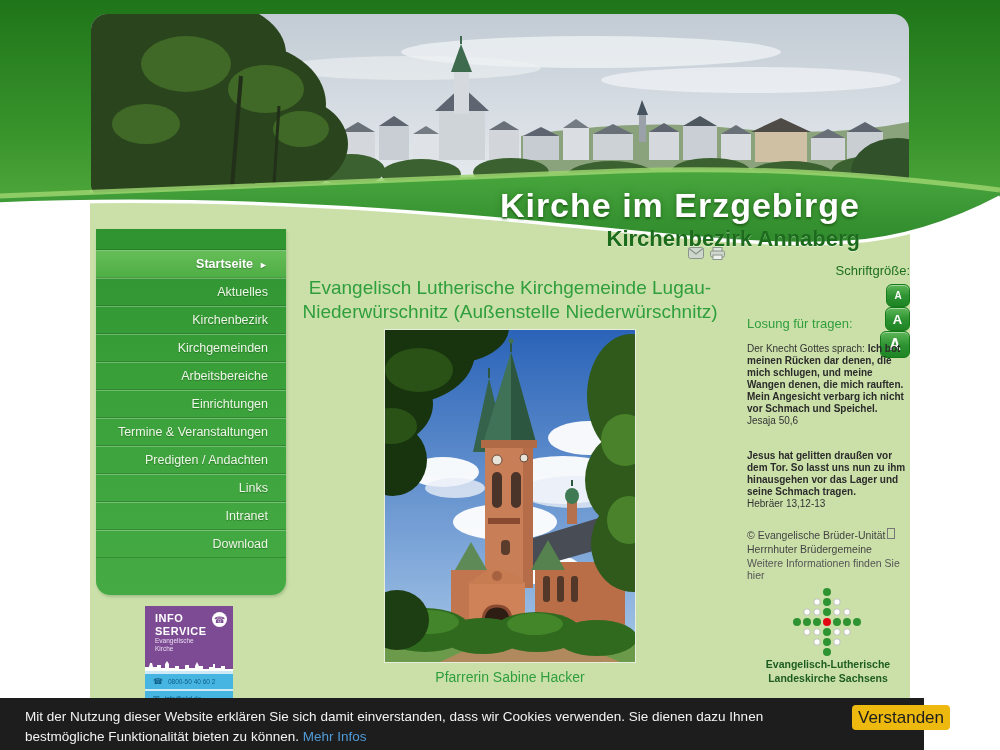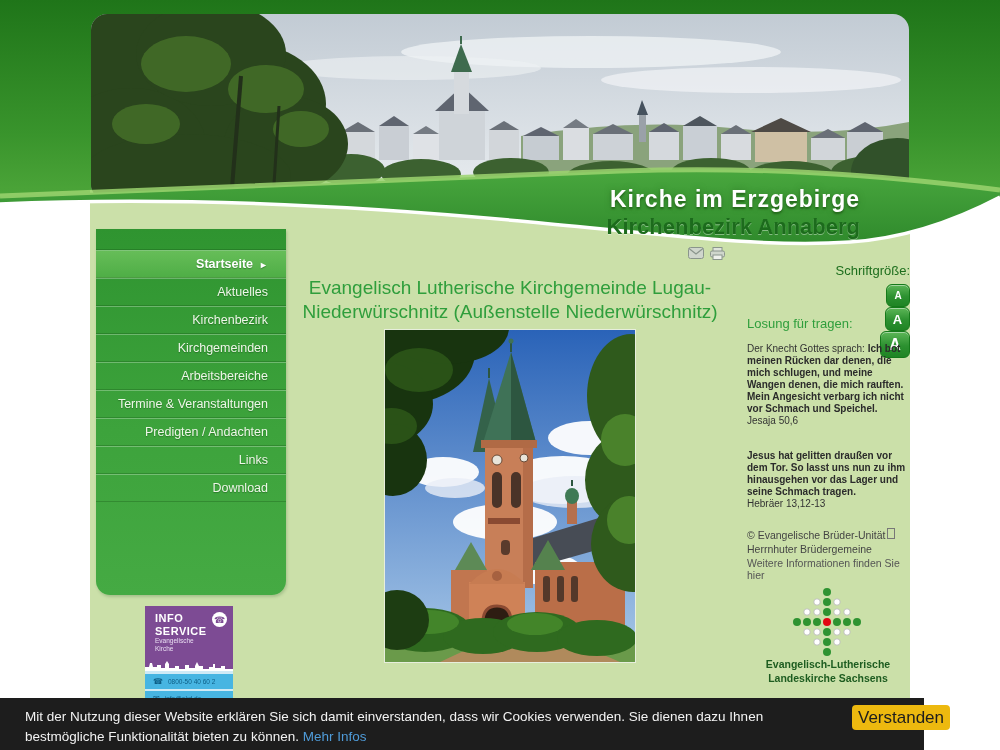--- a/index.html
+++ b/index.html
@@ -5,21 +5,21 @@
   html,body{margin:0;padding:0;background:#fff;}
   #stage{position:relative;width:1000px;height:750px;overflow:hidden;background:#fff;
          font-family:"Liberation Sans", sans-serif;}
   svg{display:block;}
   
   #header-band{position:absolute;left:0;top:0;width:1000px;height:260px;z-index:1;pointer-events:none;}
   #content-col{position:absolute;left:90px;top:190px;width:820px;height:560px;background:#cbe0a9;z-index:2;}
   #header-photo{position:absolute;left:91px;top:14px;width:818px;height:186px;border-radius:16px;overflow:hidden;z-index:3;}
   #wave{position:absolute;left:0;top:0;width:1000px;height:260px;z-index:4;pointer-events:none;}
   #site-title{position:absolute;right:140px;top:186px;z-index:5;text-align:right;}
-  #site-title .t1{font-size:23px;font-weight:bold;color:#fff;letter-spacing:1px;
+  #site-title .t1{font-size:34px;font-weight:bold;color:#fff;letter-spacing:1px;
       text-shadow:0 2px 2px rgba(30,90,20,.75), 0 0 6px rgba(40,110,30,.6);}
   #site-title .t2{font-size:22px;font-weight:bold;color:#1c6b1c;margin-top:1px;
       text-shadow:0 1px 0 rgba(255,255,255,.4);}
   
   #page-icons{position:absolute;left:688px;top:247px;z-index:5;display:flex;gap:6px;}
   
   #fontsize-row{position:absolute;left:740px;top:263px;width:170px;z-index:5;display:flex;align-items:flex-end;flex-direction:column;}
   #fontsize-label{font-size:13px;color:#1d6e1d;margin-bottom:6px;}
   .fs-btn{display:flex;align-items:center;justify-content:center;color:#fff;font-weight:bold;
       background:linear-gradient(#5cb657,#2c9130 55%,#1f8424);border:1px solid #157a1a;border-radius:6px;
@@ -211,23 +211,25 @@
     <span class="fs-btn" id="fs-large">A</span>
   </div>
 
   <div id="sidebar">
     <div class="spacer"></div>
     <div class="nav-item active"><span>Startseite</span><span class="arrow">►</span></div>
     <div class="nav-item">Aktuelles</div>
     <div class="nav-item">Kirchenbezirk</div>
     <div class="nav-item">Kirchgemeinden</div>
     <div class="nav-item">Arbeitsbereiche</div>
+    <div class="nav-item">Einrichtungen</div>
     <div class="nav-item">Termine &amp; Veranstaltungen</div>
     <div class="nav-item">Predigten / Andachten</div>
     <div class="nav-item">Links</div>
+    <div class="nav-item">Intranet</div>
     <div class="nav-item">Download</div>
   </div>
 
   <div id="main-heading">Evangelisch Lutherische Kirchgemeinde Lugau-Niederwürschnitz (Außenstelle Niederwürschnitz)</div>
 
   <div id="church-photo">
     <svg viewBox="0 0 250 332" width="250" height="332" preserveAspectRatio="none">
       <defs>
         <linearGradient id="bsky" x1="0" y1="0" x2="0" y2="1">
           <stop offset="0" stop-color="#2a63b8"></stop>
@@ -313,20 +315,21 @@
         <ellipse cx="152" cy="302" rx="44" ry="20"></ellipse>
           <ellipse cx="212" cy="308" rx="40" ry="18"></ellipse>
       </g>
       <g fill="#478a2c" opacity=".85">
         <ellipse cx="44" cy="292" rx="30" ry="12"></ellipse>
           <ellipse cx="150" cy="294" rx="28" ry="11"></ellipse>
       </g>
       <ellipse cx="12" cy="290" rx="32" ry="30" fill="#1d3d12"></ellipse>
     </svg>
   </div>
+  <div id="photo-caption">Pfarrerin Sabine Hacker</div>
 
   <div class="rcol" id="losung-title">Losung für tragen:</div>
   <div class="rcol rtext" id="losung-p1">
     <span>Der Knecht Gottes sprach: </span><b>Ich bot meinen Rücken dar denen, die mich schlugen, und meine Wangen denen, die mich rauften. Mein Angesicht verbarg ich nicht vor Schmach und Speichel.</b><br>
     <span>Jesaja 50,6</span>
   </div>
   <div class="rcol rtext" id="losung-p2">
     <b>Jesus hat gelitten draußen vor dem Tor. So lasst uns nun zu ihm hinausgehen vor das Lager und seine Schmach tragen.</b><br>
     <span>Hebräer 13,12-13</span>
   </div>

